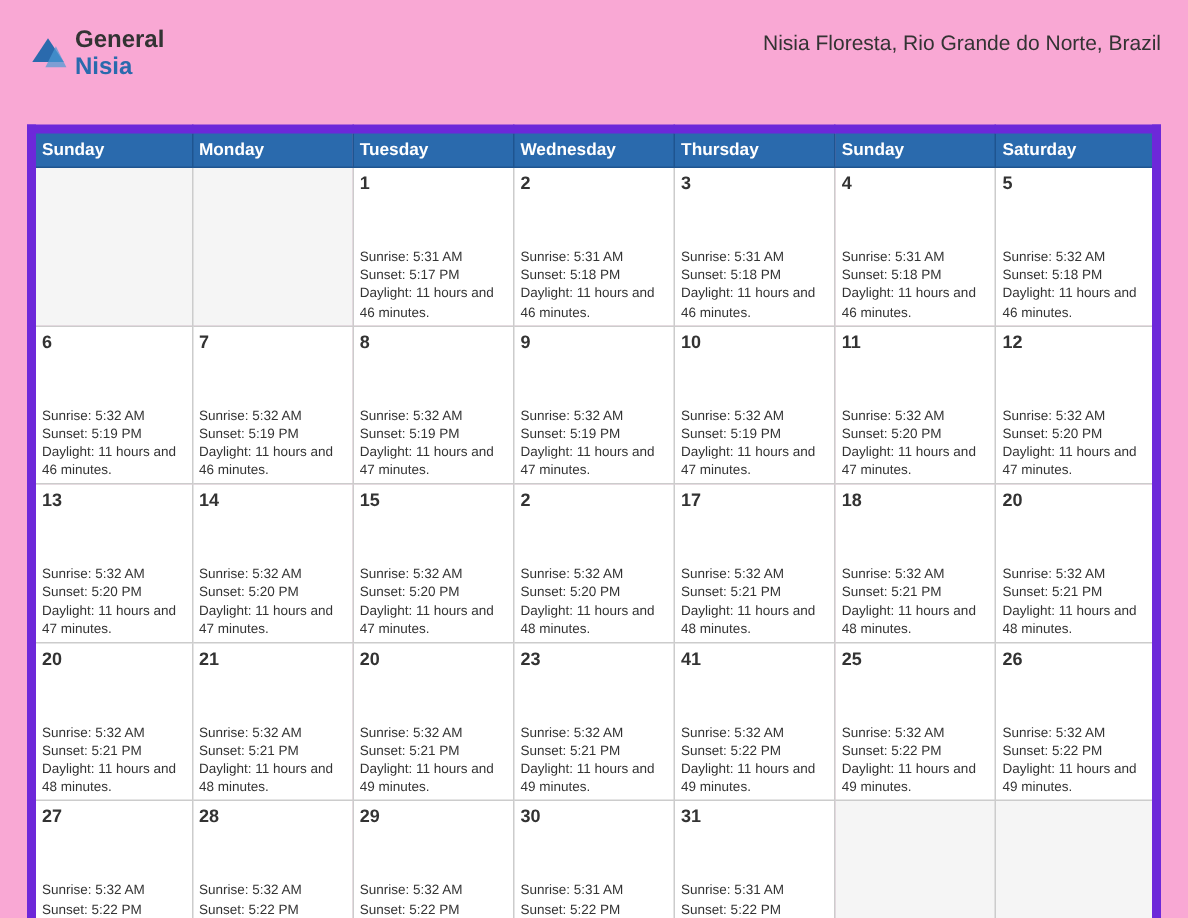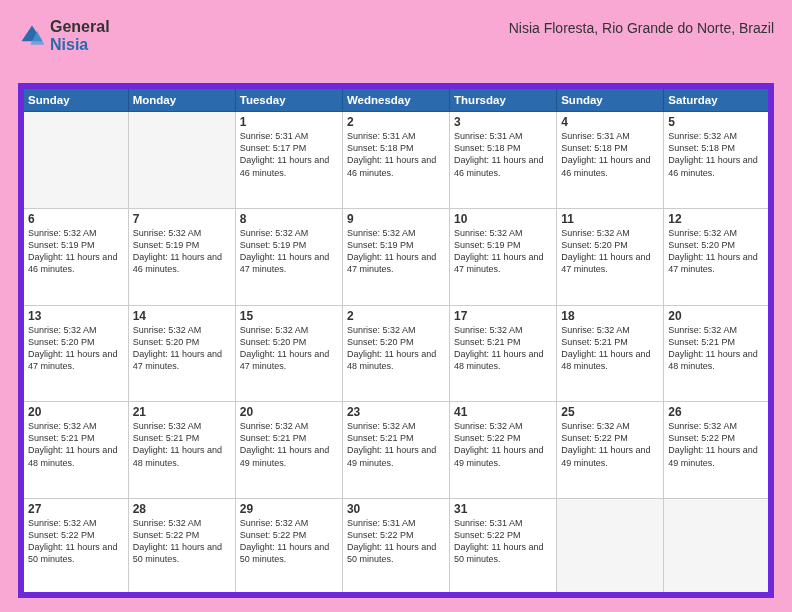--- a/index.html
+++ b/index.html
@@ -95,20 +95,21 @@
       font-size: 12px;
       font-weight: bold;
       color: #333;
       display: block;
       margin-bottom: 1px;
     }
     .day-info {
       font-size: 9px;
       color: #333;
       line-height: 1.35;
+      margin-top: 36px;
     }
   </style>
 </head>
 <body>
 
 <div class="page">
   <div class="header">
     <div class="logo">
       <svg class="logo-icon" viewBox="0 0 32 32">
         <polygon points="16,4 28,22 4,22" fill="#2a6aad"></polygon>

